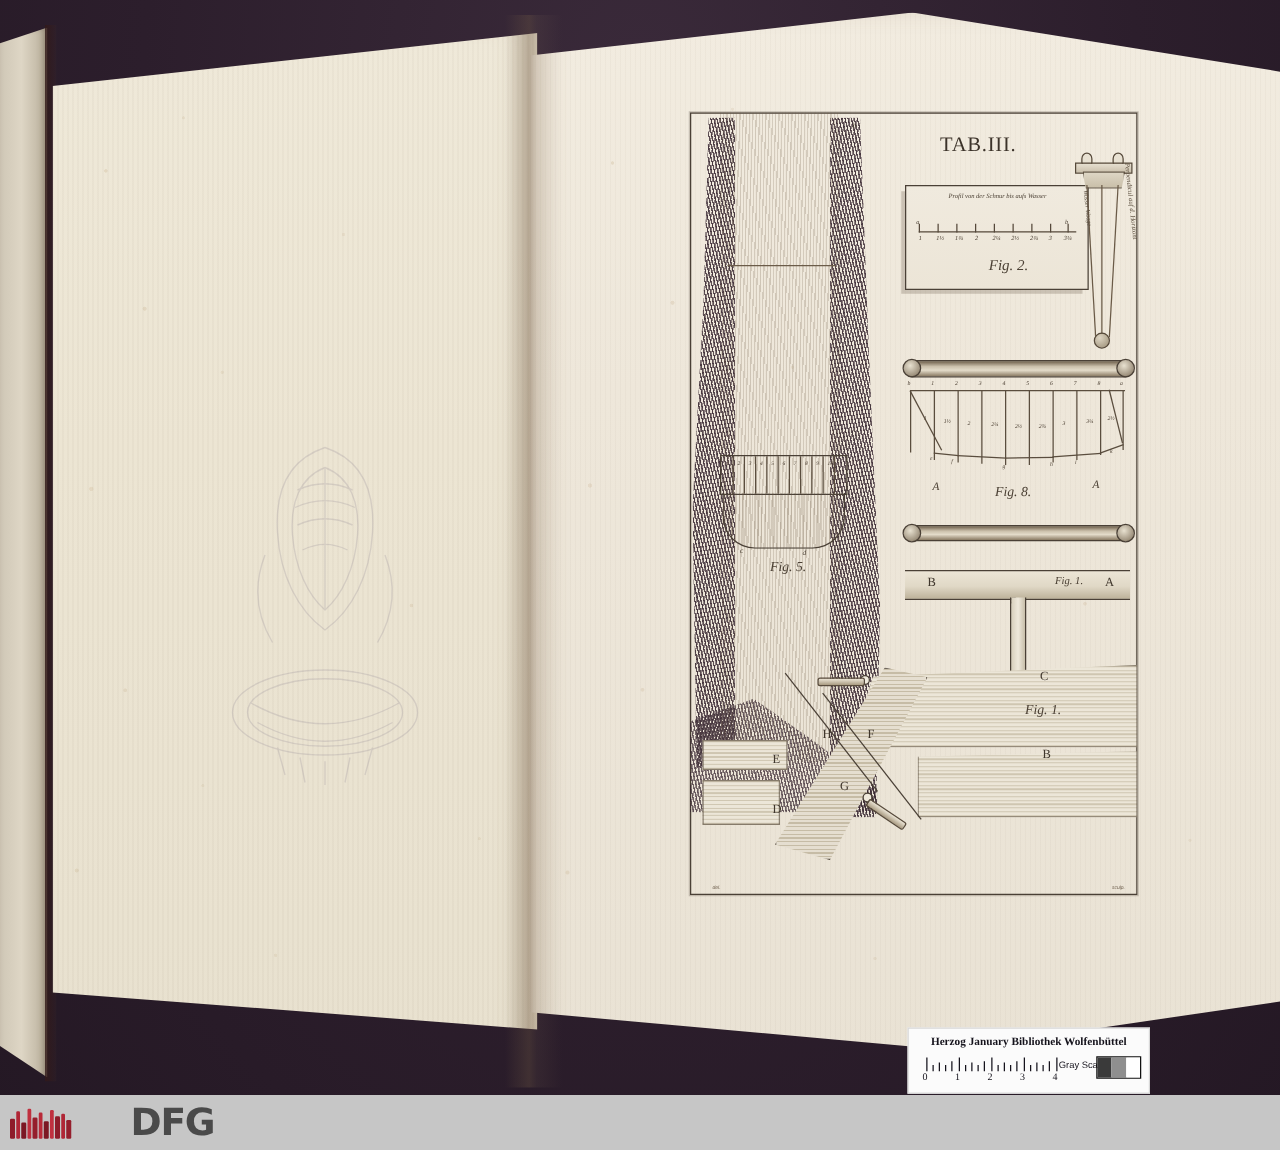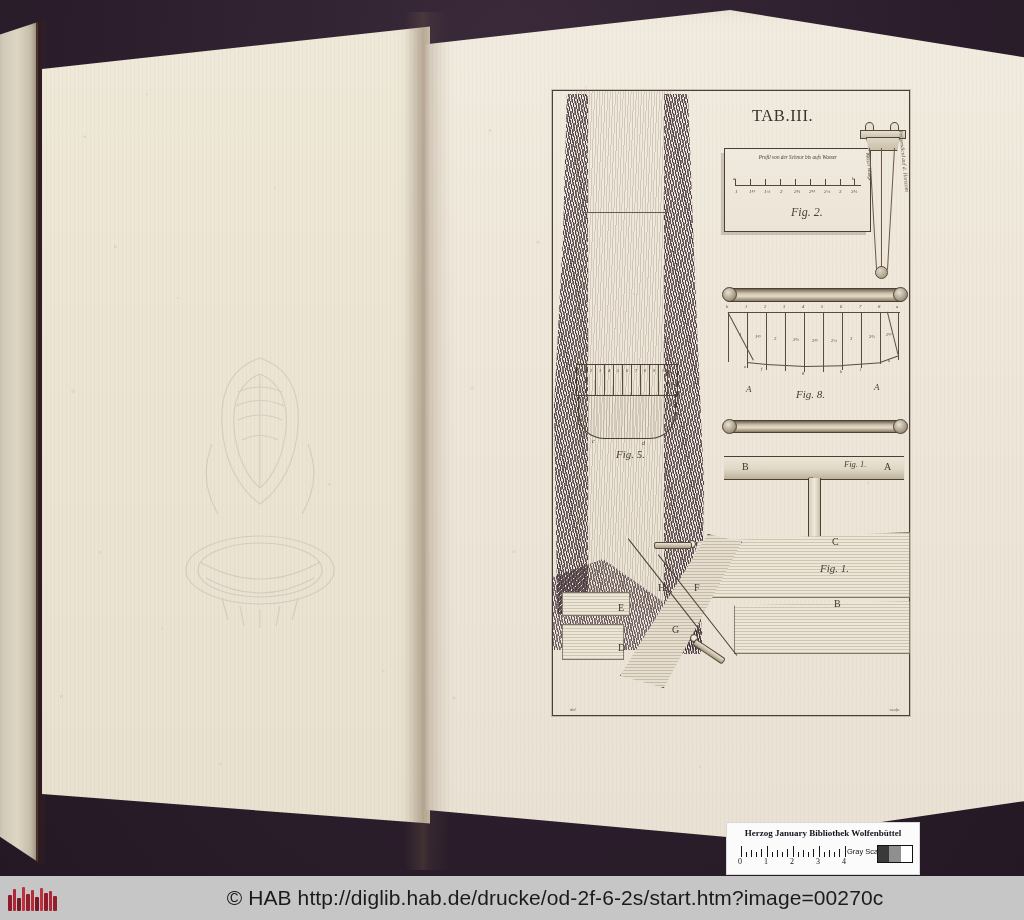--- a/index.html
+++ b/index.html
@@ -613,16 +613,16 @@
       <i style="left:17px;width:4px;height:13px;background:#7c1824"></i>
       <i style="left:22px;width:3px;height:24px;background:#c0303f"></i>
       <i style="left:26px;width:4px;height:17px;background:#951e2c"></i>
       <i style="left:31px;width:3px;height:21px;background:#b92a39"></i>
       <i style="left:35px;width:4px;height:14px;background:#7c1824"></i>
       <i style="left:40px;width:3px;height:23px;background:#c0303f"></i>
       <i style="left:44px;width:4px;height:18px;background:#8e1c2a"></i>
       <i style="left:49px;width:3px;height:20px;background:#b02636"></i>
       <i style="left:53px;width:4px;height:15px;background:#951e2c"></i>
     </div>
-    <div class="footer-url">© HAB http://diglib.hab.de/drucke/od-2f-6-2s/start.htm?image=00270c</div>
+    <div class="dfg">DFG</div>
   </div>
 
 </div>
 
 </body></html>

